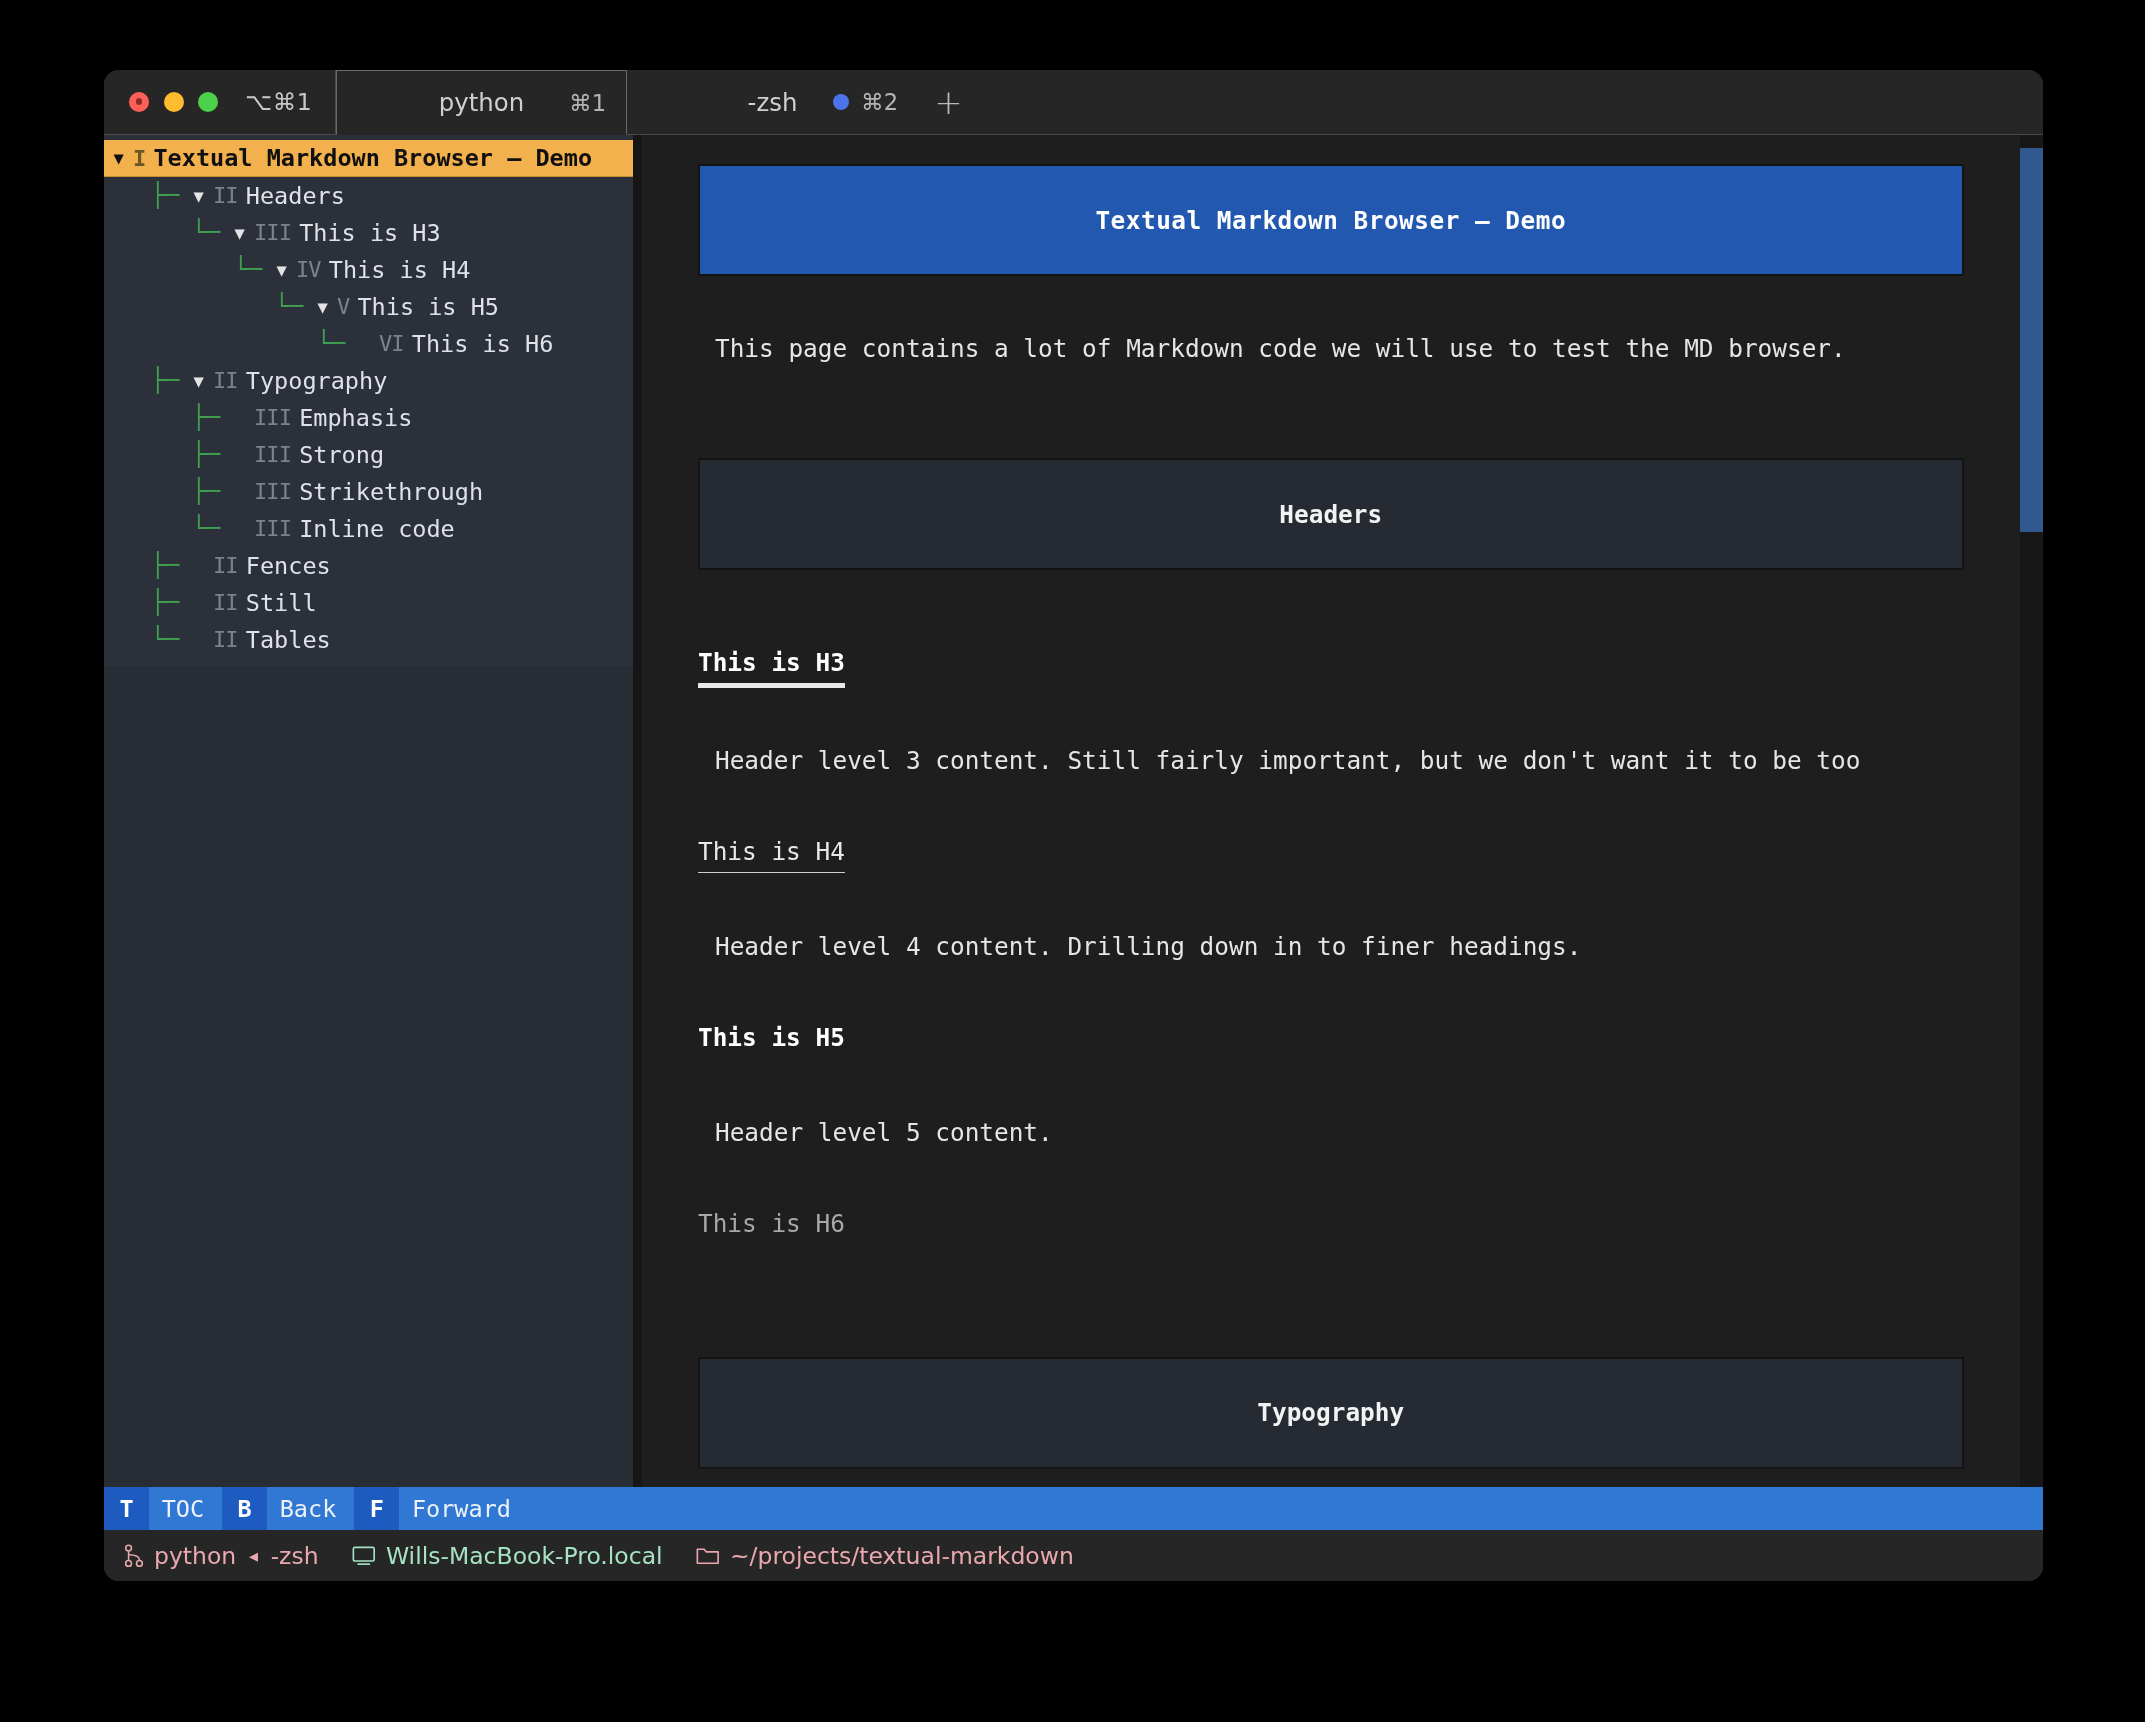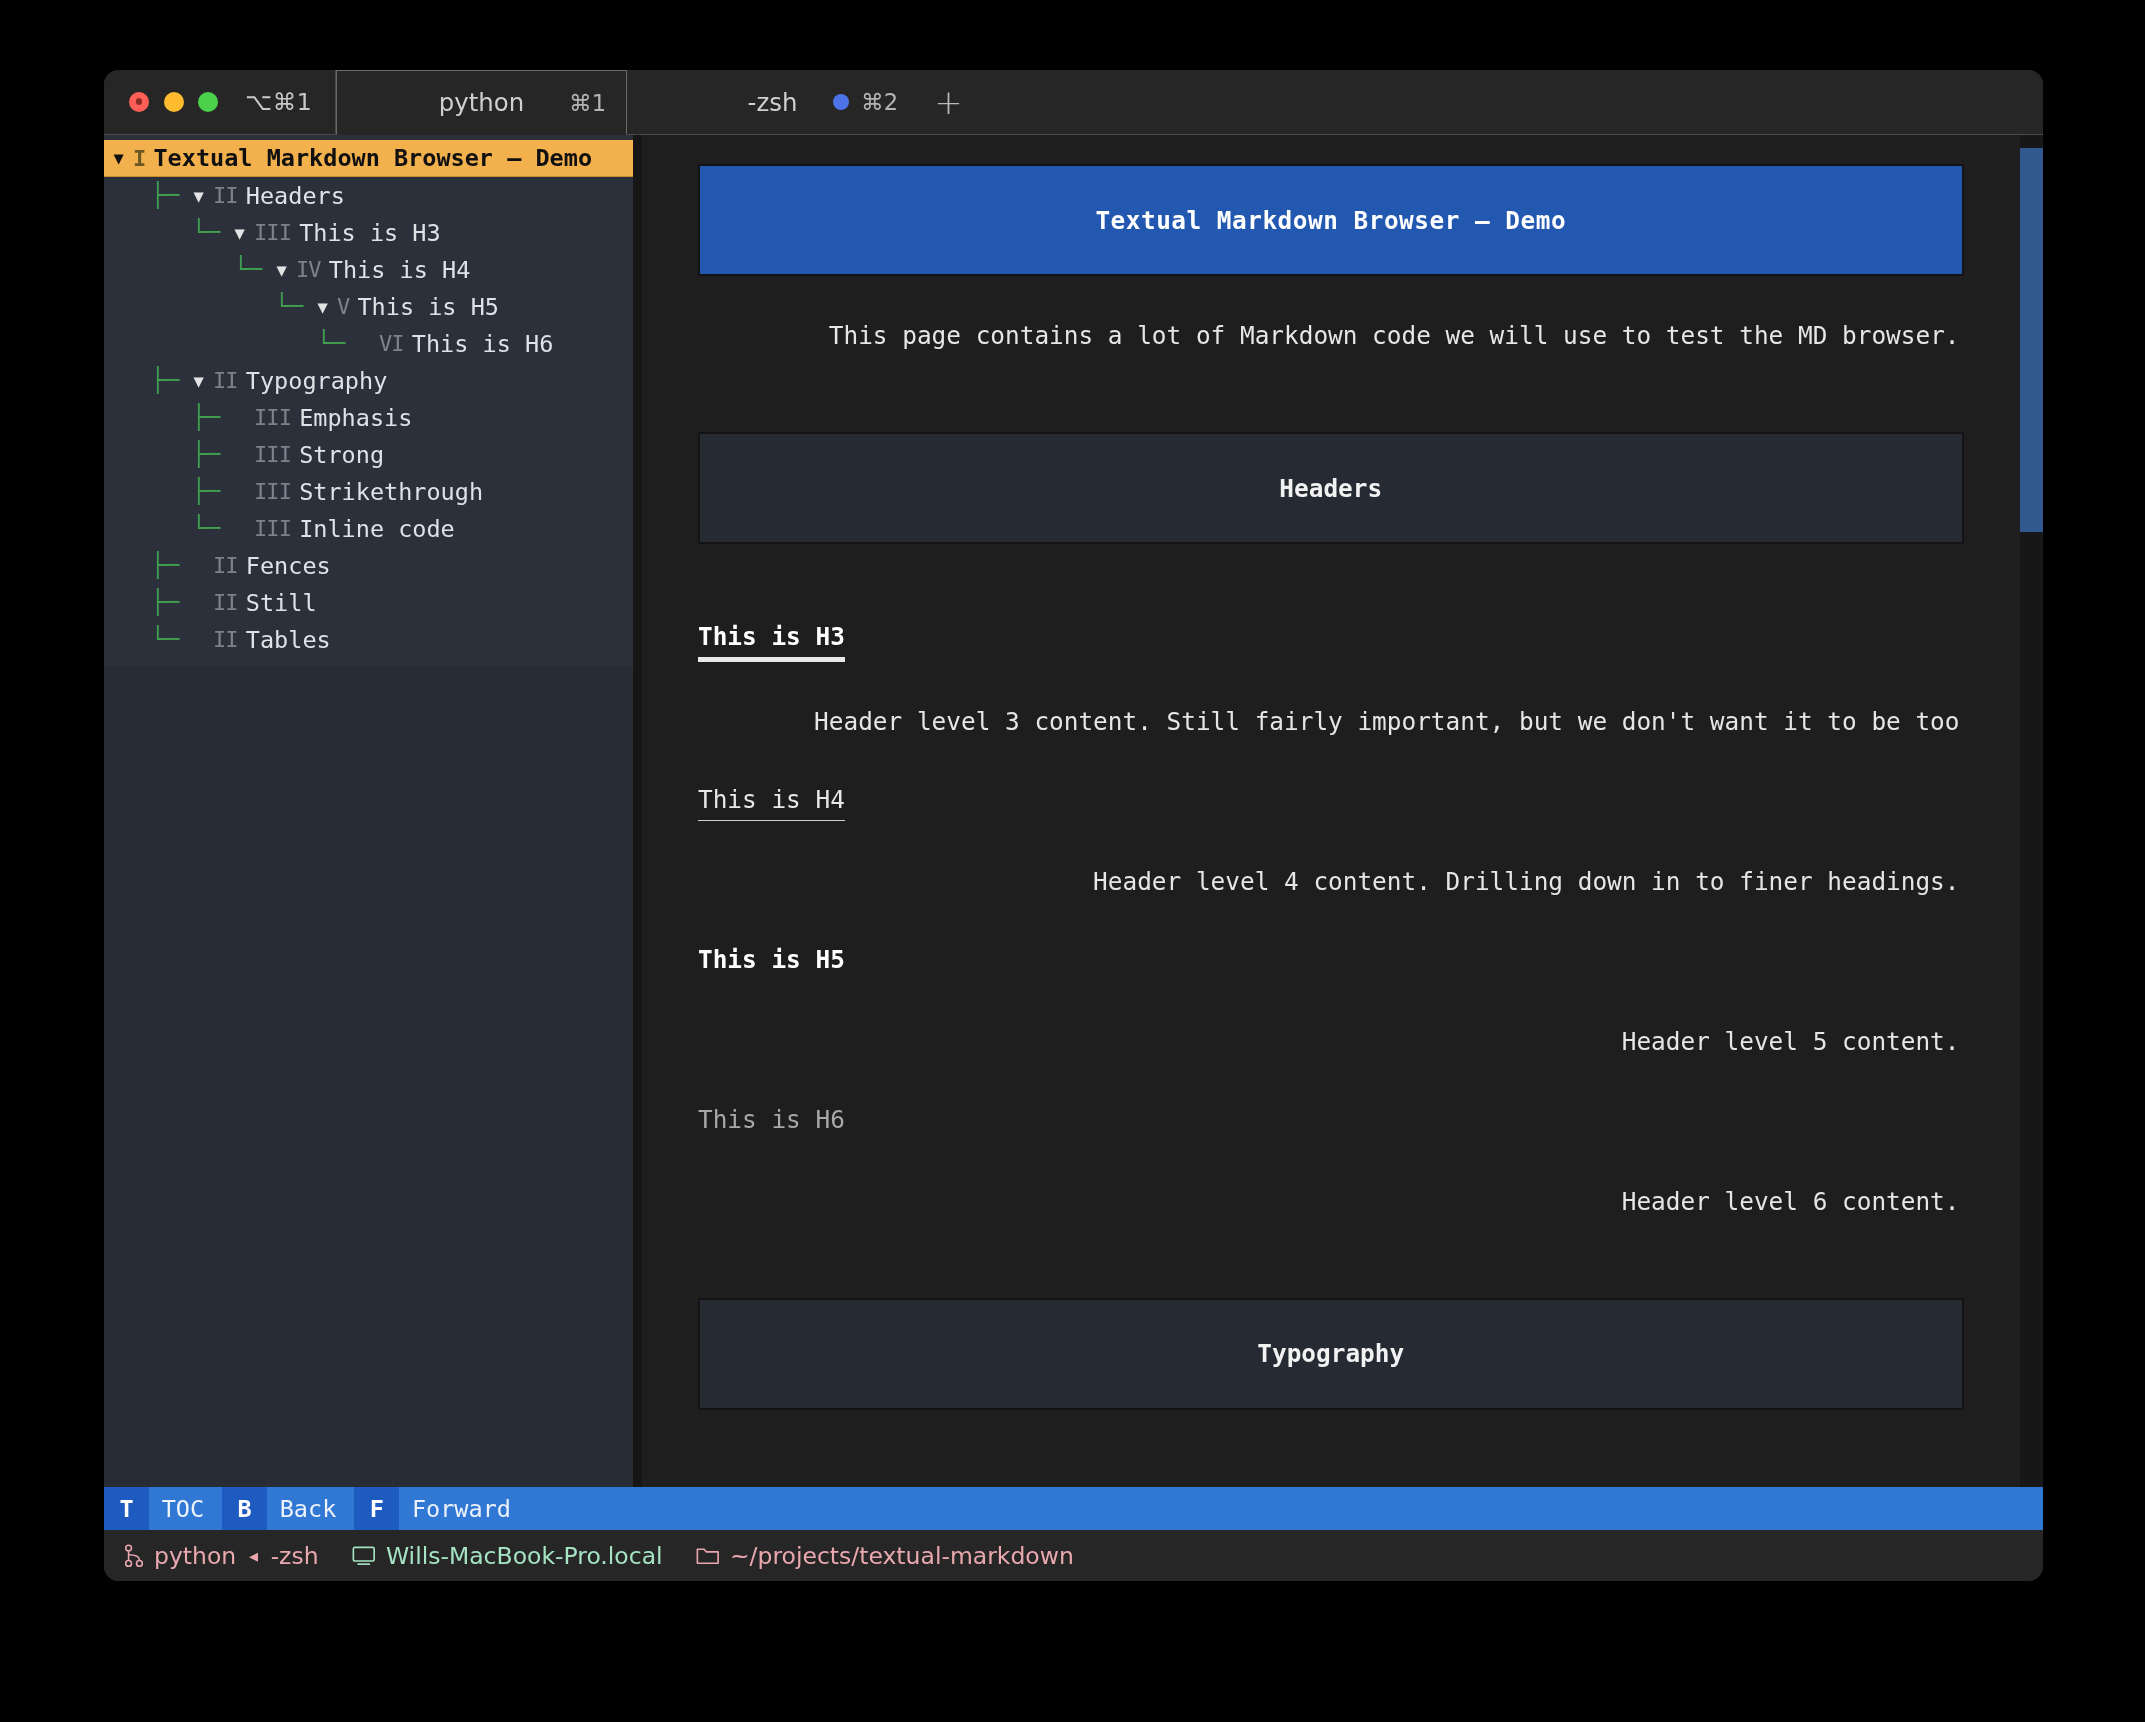--- a/index.html
+++ b/index.html
@@ -205,21 +205,21 @@
     margin: 0 0 0 0;
   }
   .h1box .txt { font-weight: bold; font-size: 24.4px; color: #ffffff; letter-spacing: 0.5px; }
   .h2box {
     background: #262a33;
     border: 2.7px solid #141414;
     height: 112px;
     display: flex; align-items: center; justify-content: center;
   }
   .h2box .txt { font-weight: bold; font-size: 24.4px; color: #f2f2f2; }
-  p.md { margin: 4px; text-align: right; }
+  p.md { margin: 17px; }
   .spacer-41 { height: 37px; }
   .spacer-82 { height: 74px; }
 
   h3.md, h4.md, h5.md, h6.md {
     font-size: 24.4px;
     font-weight: normal;
     line-height: 37px;
     display: inline-block;
   }
   h3.md { font-weight: bold; color: #ffffff; border-bottom: 5.4px solid #e8e8e8; padding-bottom: 1.8px; }
@@ -477,21 +477,20 @@
           <p class="md">Header level 5 content.</p>
 
           <div class="spacer-41"></div>
 
           <div class="hwrap">
             <h6 class="md">This is H6</h6>
           </div>
 
           <div class="spacer-41"></div>
 
-          <p class="md">Header level 6 content.</p>
 
           <div class="spacer-82"></div>
 
           <div class="h2box">
             <span class="txt">Typography</span>
           </div>
 
         </div>
 
         <div id="scrollbar">

